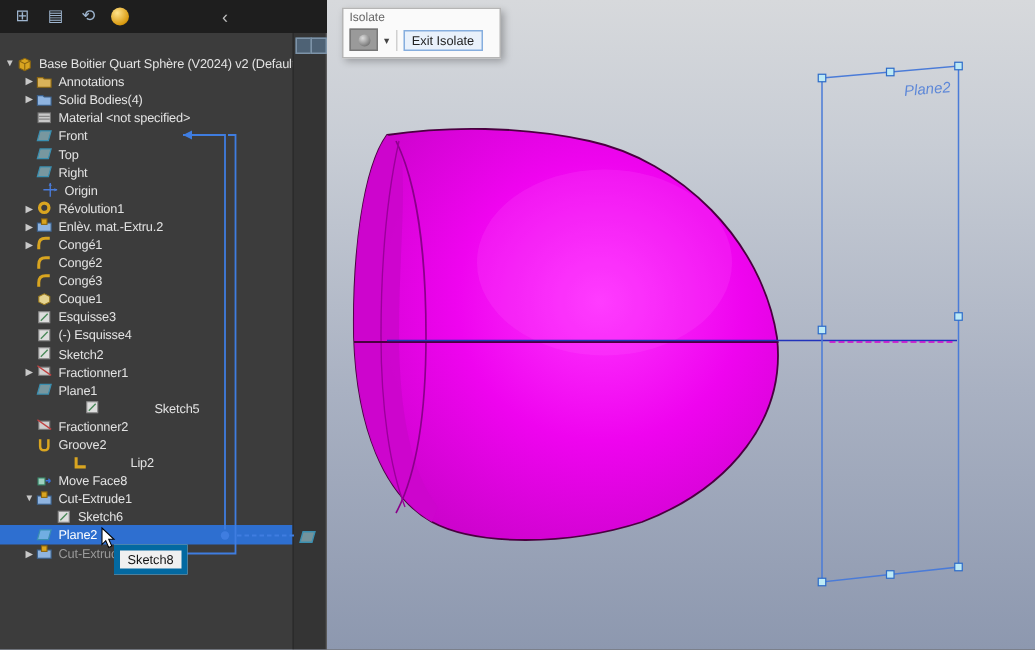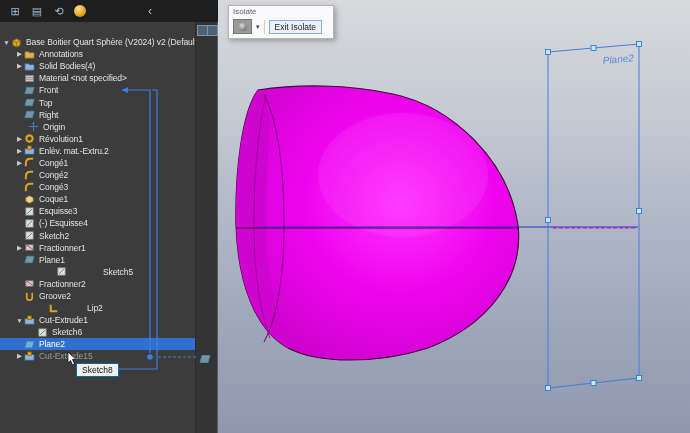--- a/index.html
+++ b/index.html
@@ -27,21 +27,21 @@
   .row.disabled .label{color:#9a9a9a;}
 
   .side-strip{position:absolute;right:0;top:22px;width:21px;bottom:0;background:#343434;
               border-left:1px solid #2b2b2b;}
   .mini-btn{position:absolute;width:9px;height:9px;border:1px solid #7d93a8;background:#4e6275;}
   .strip-icon{position:absolute;width:12px;height:12px;}
   .strip-icon svg{width:12px;height:12px;}
 
   .panel-overlay{position:absolute;left:0;top:0;width:218px;height:433px;pointer-events:none;}
 
-  .tooltip{position:absolute;left:76px;top:363px;background:#f0f0f0;border:1px solid #0369a1;
+  .tooltip{position:absolute;left:76px;top:363px;background:#f0f0f0;border:4px solid #0369a1;
            color:#111;font-size:8.5px;line-height:12px;padding:0 5px;z-index:5;}
 
   
   .viewport{position:absolute;left:218px;top:0;width:472px;height:433px;
             background:linear-gradient(180deg,#d7d9dc 0%,#c8cdd5 22%,#a9b1c2 60%,#8d98af 100%);}
   .scene{position:absolute;left:0;top:0;}
 
   .isolate{position:absolute;left:10px;top:5px;width:104px;background:#fafafa;
            border:1px solid #b5b5b5;box-shadow:2px 2px 5px rgba(0,0,0,.28);}
   .isolate-title{font-size:8px;color:#666;padding:1px 4px 0 4px;}
@@ -282,20 +282,30 @@
         <div class="row" style="padding-left: 15px; gap: 24px;">
           <span class="arrow"></span>
           <span class="ticon">
             <svg viewBox="0 0 12 12">
               <path d="M3 2v7h7" fill="none" stroke="#d9a520" stroke-width="2.2"></path>
             </svg>
           </span>
           <span class="label">Lip2</span>
         </div>
         <div class="row" style="padding-left: 15px;">
+          <span class="arrow"></span>
+          <span class="ticon">
+            <svg viewBox="0 0 12 12">
+              <rect x="1.5" y="4" width="5" height="5" fill="#9fd0c0" stroke="#3a8a6a" stroke-width=".8"></rect>
+              <path d="M7 6h3.5M10.5 6 9 4.5M10.5 6 9 7.5" stroke="#3a6fd8" stroke-width="1" fill="none"></path>
+            </svg>
+          </span>
+          <span class="label">Move Face8</span>
+        </div>
+        <div class="row" style="padding-left: 15px;">
           <span class="arrow">▼</span>
           <span class="ticon">
             <svg viewBox="0 0 12 12">
               <rect x="1" y="4" width="10" height="6" fill="#8fb4e0" stroke="#3a5f8a" stroke-width=".8"></rect>
               <rect x="4" y="1" width="4" height="4" fill="#d9a520" stroke="#8a6510" stroke-width=".8"></rect>
             </svg>
           </span>
           <span class="label">Cut-Extrude1</span>
         </div>
         <div class="row" style="padding-left: 28px;">

